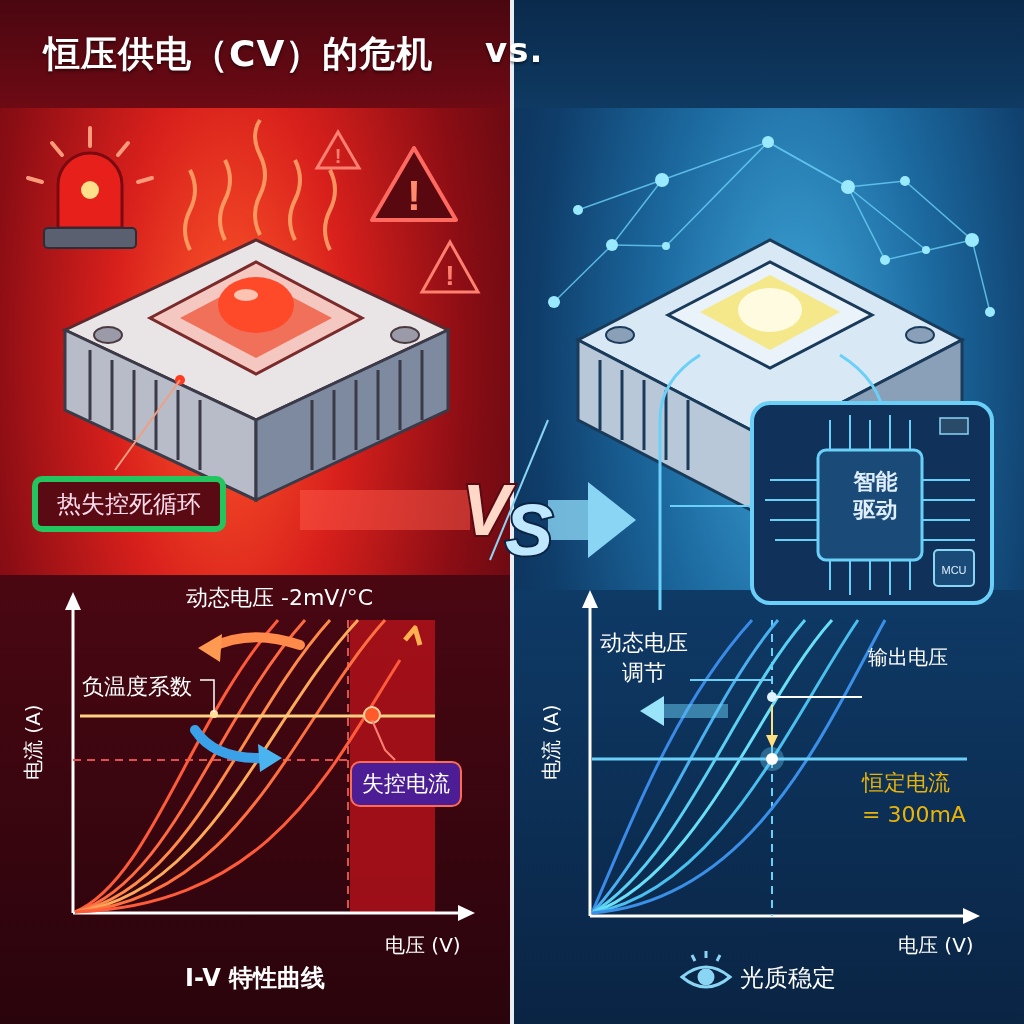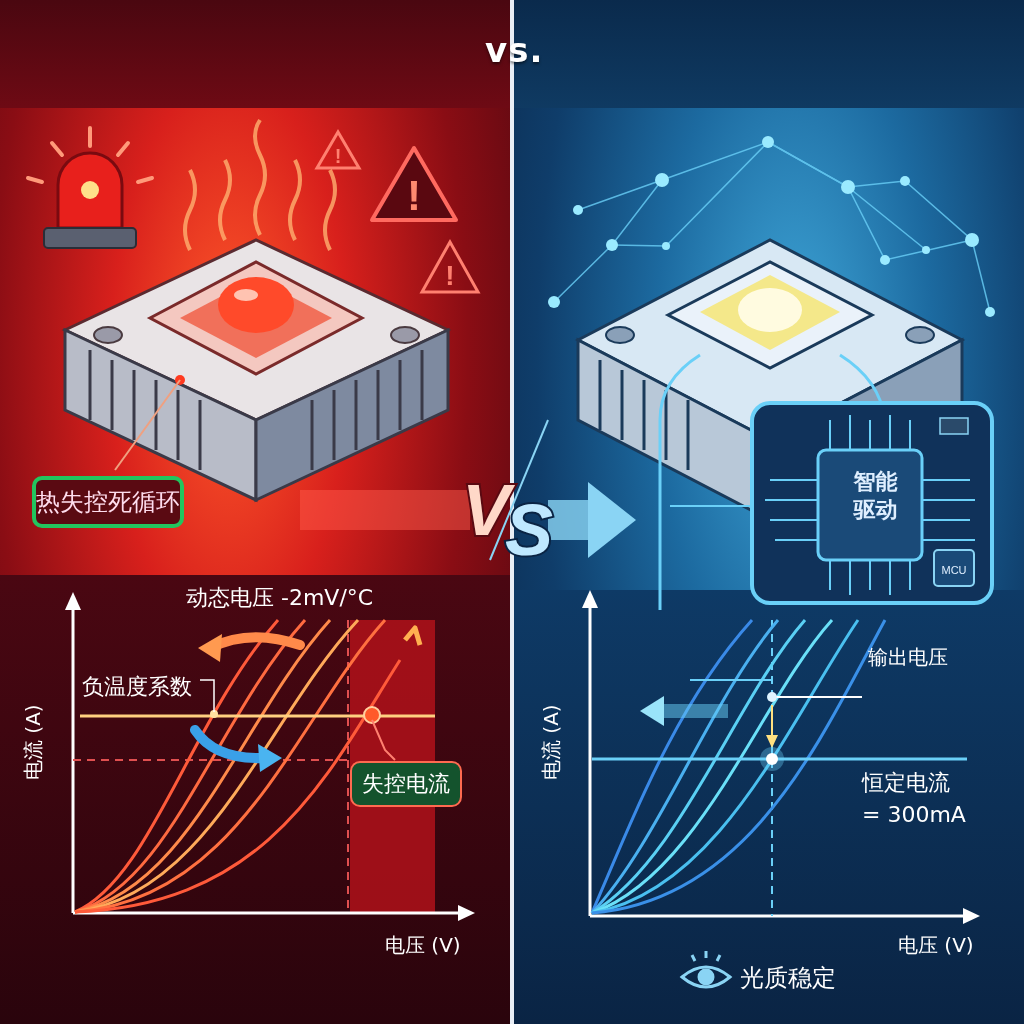--- a/index.html
+++ b/index.html
@@ -11,36 +11,37 @@
 .title-bar-l{position:absolute;left:0;top:0;width:510px;height:108px;background:linear-gradient(180deg,#4a0710,#6e0a14)}
 .title-bar-r{position:absolute;left:514px;top:0;width:510px;height:108px;background:linear-gradient(180deg,#0a2a4c,#0f3a62)}
 .title{position:absolute;top:30px;color:#fff;font-weight:bold;font-size:36px;letter-spacing:1px;white-space:nowrap;text-shadow:0 2px 3px rgba(0,0,0,.5)}
 .title-l{left:44px}
 .title-vs{left:485px;font-size:34px}
 .title-r{left:566px}
 .chart-bg-l{position:absolute;left:0;top:575px;width:510px;height:449px;background:linear-gradient(180deg,#4a0712,#2a040c)}
 .chart-bg-r{position:absolute;left:514px;top:590px;width:510px;height:434px;background:linear-gradient(180deg,#0e3a66,#0a2444)}
 svg{position:absolute;left:0;top:0}
 .lbl{position:absolute;white-space:nowrap;color:#fff}
-.badge{position:absolute;border:4px solid #22c55e;border-radius:10px;background:#5a0a12;color:#fde;font-size:24px;padding:6px 0}
-.badge2{position:absolute;border:2px solid #ff6a50;border-radius:10px;background:#14532d;color:#fff;font-size:22px;padding:6px 10px}
+.badge{position:absolute;border:6px solid #22c55e;border-radius:10px;background:#5a0a12;color:#fde;font-size:24px;padding:6px 19px}
+.badge2{position:absolute;border:2px solid #ff6a50;border-radius:10px;background:#4c1d95;color:#fff;font-size:22px;padding:6px 10px}
 .chip-text{position:absolute;color:#dfefff;font-weight:bold;font-size:22px;line-height:28px;text-align:center}
 </style>
 </head>
 <body>
 
 <div class="root">
   <div class="panel-left"></div>
   <div class="panel-right"></div>
   <div class="title-bar-l"></div>
   <div class="title-bar-r"></div>
   <div class="chart-bg-l"></div>
   <div class="chart-bg-r"></div>
   <div class="divider"></div>
 
+  <div class="title title-l">恒压供电（CV）的危机</div>
   <div class="title title-vs">vs.</div>
 
   <svg width="1024" height="1024">
     <g>
       <g stroke="#ff9a7a" stroke-width="4" stroke-linecap="round">
         <line x1="90" y1="128" x2="90" y2="146"></line>
           <line x1="52" y1="143" x2="62" y2="155"></line>
           <line x1="128" y1="143" x2="118" y2="155"></line>
         <line x1="28" y1="178" x2="42" y2="182"></line>
           <line x1="152" y1="178" x2="138" y2="182"></line>
@@ -237,26 +238,31 @@
         <line x1="720" y1="955" x2="717" y2="961"></line>
     </g>
   </svg>
 
   <div class="badge" style="left:32px;top:476px">热失控死循环</div>
   <div class="lbl" style="left:186px;top:583px;font-size:22px">动态电压 -2mV/°C</div>
   <div class="lbl" style="left:82px;top:672px;font-size:22px">负温度系数</div>
   <div class="badge2" style="left:350px;top:761px">失控电流</div>
   <div class="lbl" style="left:20px;top:780px;font-size:20px;transform:rotate(-90deg);transform-origin:left top">电流 (A)</div>
   <div class="lbl" style="left:385px;top:932px;font-size:20px">电压 (V)</div>
+  <div class="lbl" style="left:185px;top:962px;font-size:24px;font-weight:bold">I-V 特性曲线</div>
 
   <div class="chip-text" style="left:818px;top:468px;width:115px">
     <div>智能</div>
     <div>驱动</div>
   </div>
+  <div class="lbl" style="left:600px;top:628px;font-size:22px;text-align:center;line-height:30px">
+    <div>动态电压</div>
+    <div>调节</div>
+  </div>
   <div class="lbl" style="left:868px;top:644px;font-size:20px">输出电压</div>
-  <div class="lbl" style="left:862px;top:767px;font-size:22px;line-height:32px;color:#ffffff">
+  <div class="lbl" style="left:862px;top:767px;font-size:22px;line-height:32px;color:#eab308">
     <div>恒定电流</div>
     <div>= 300mA</div>
   </div>
   <div class="lbl" style="left:538px;top:780px;font-size:20px;transform:rotate(-90deg);transform-origin:left top">电流 (A)</div>
   <div class="lbl" style="left:898px;top:932px;font-size:20px">电压 (V)</div>
   <div class="lbl" style="left:740px;top:962px;font-size:24px;font-weight:normal">光质稳定</div>
 </div>
 
 </body></html>

